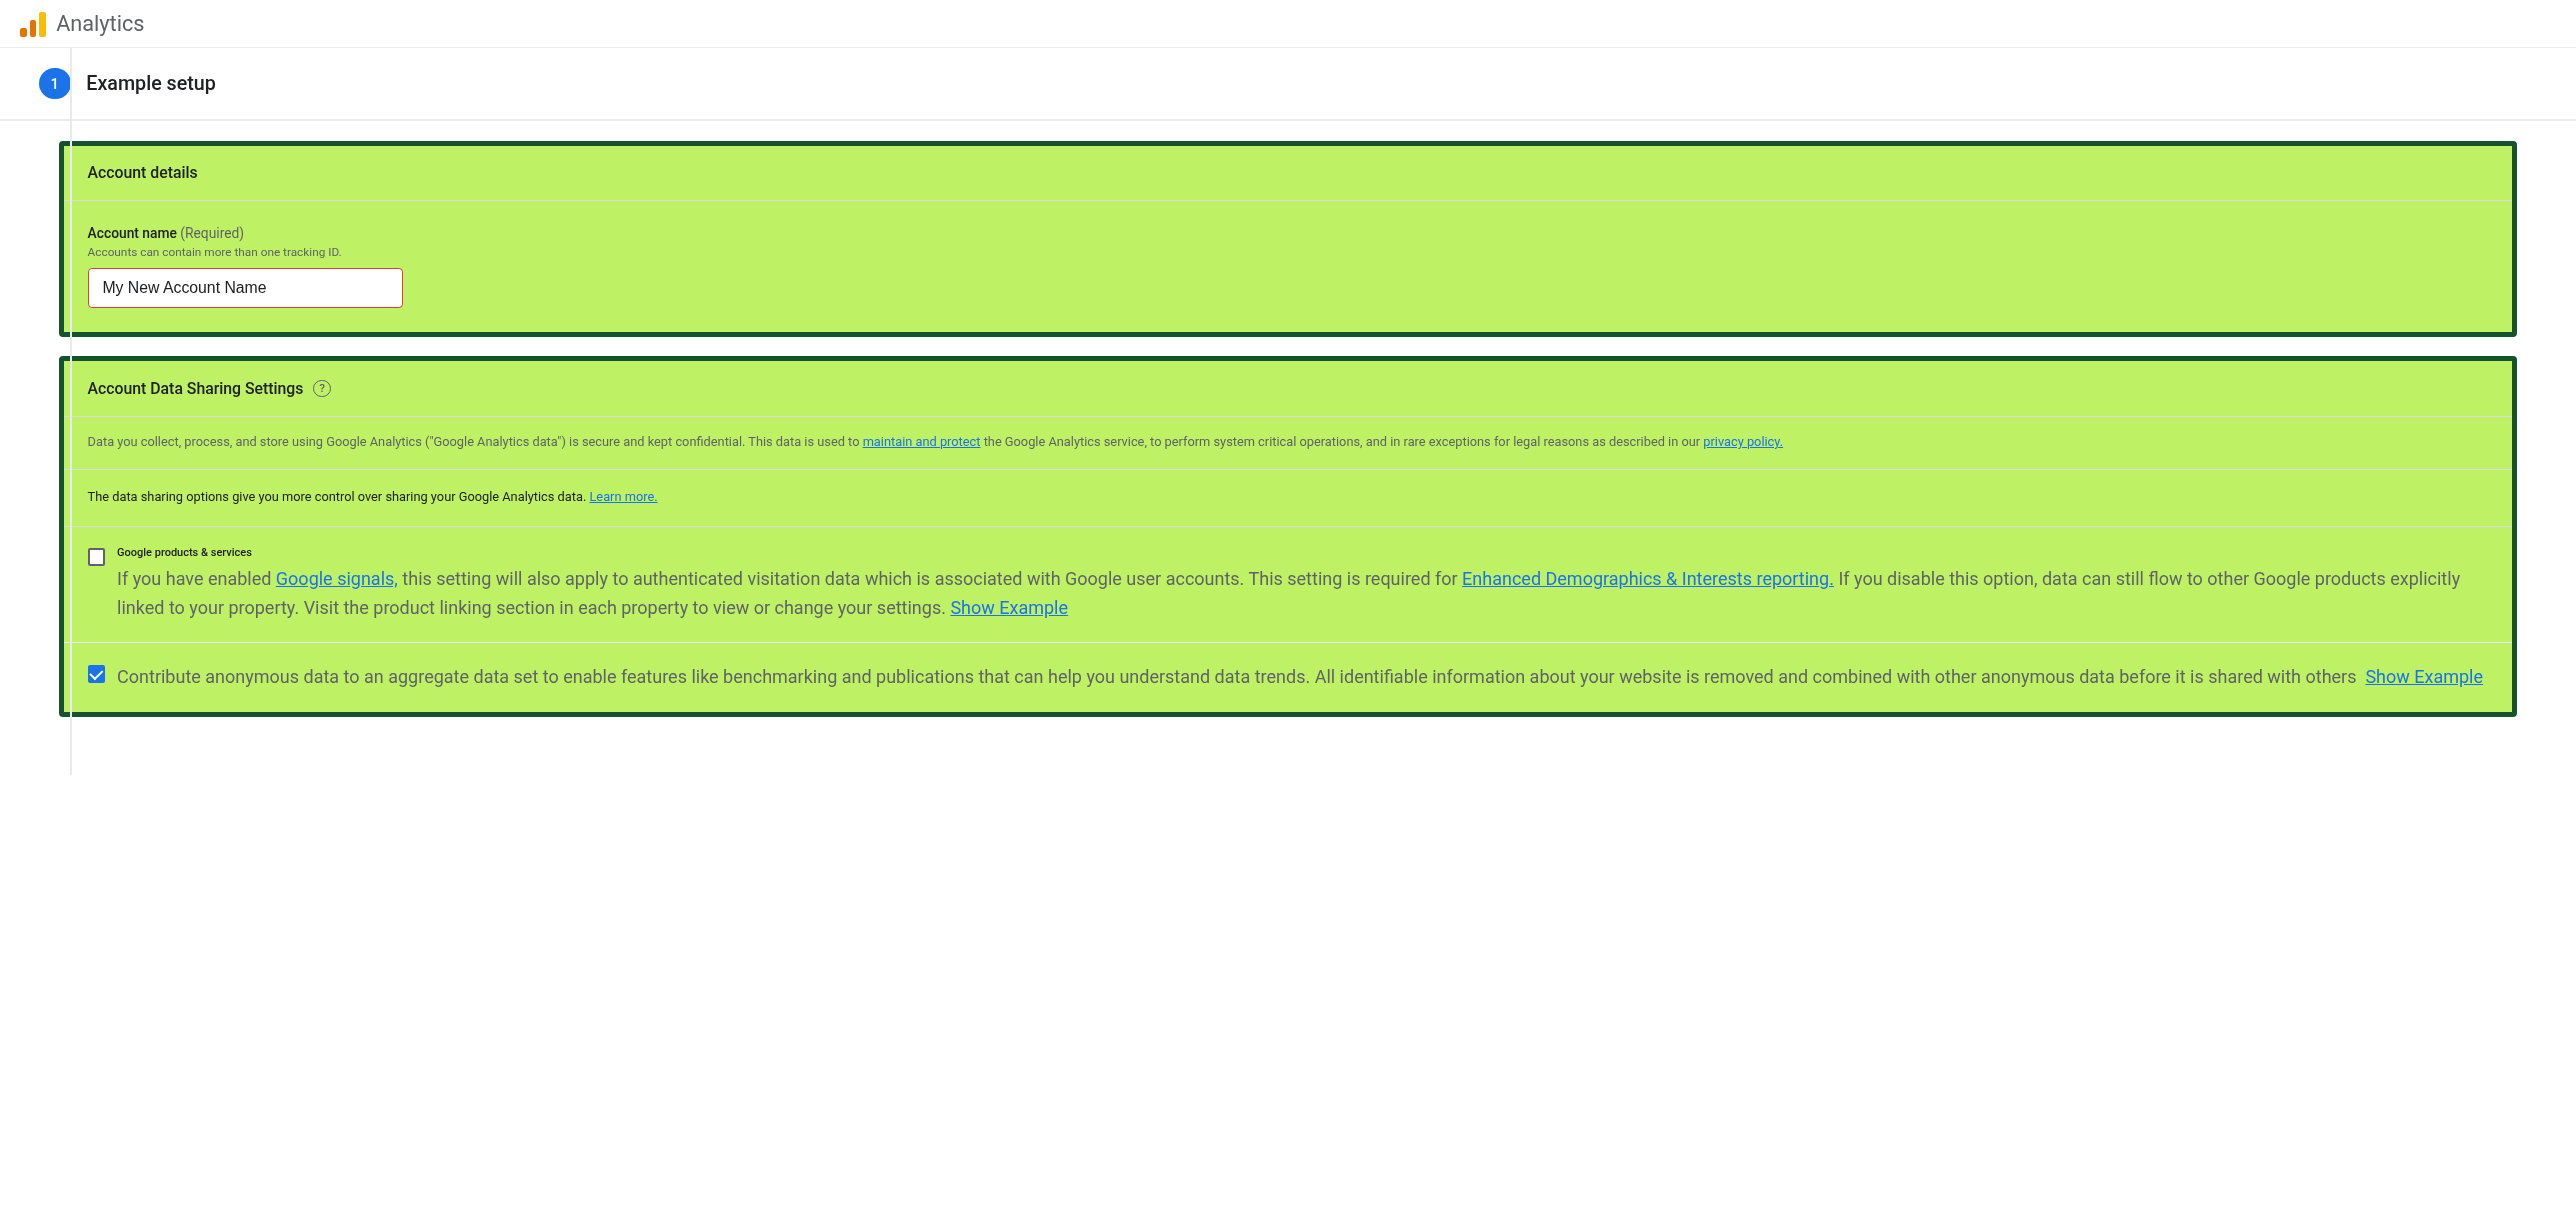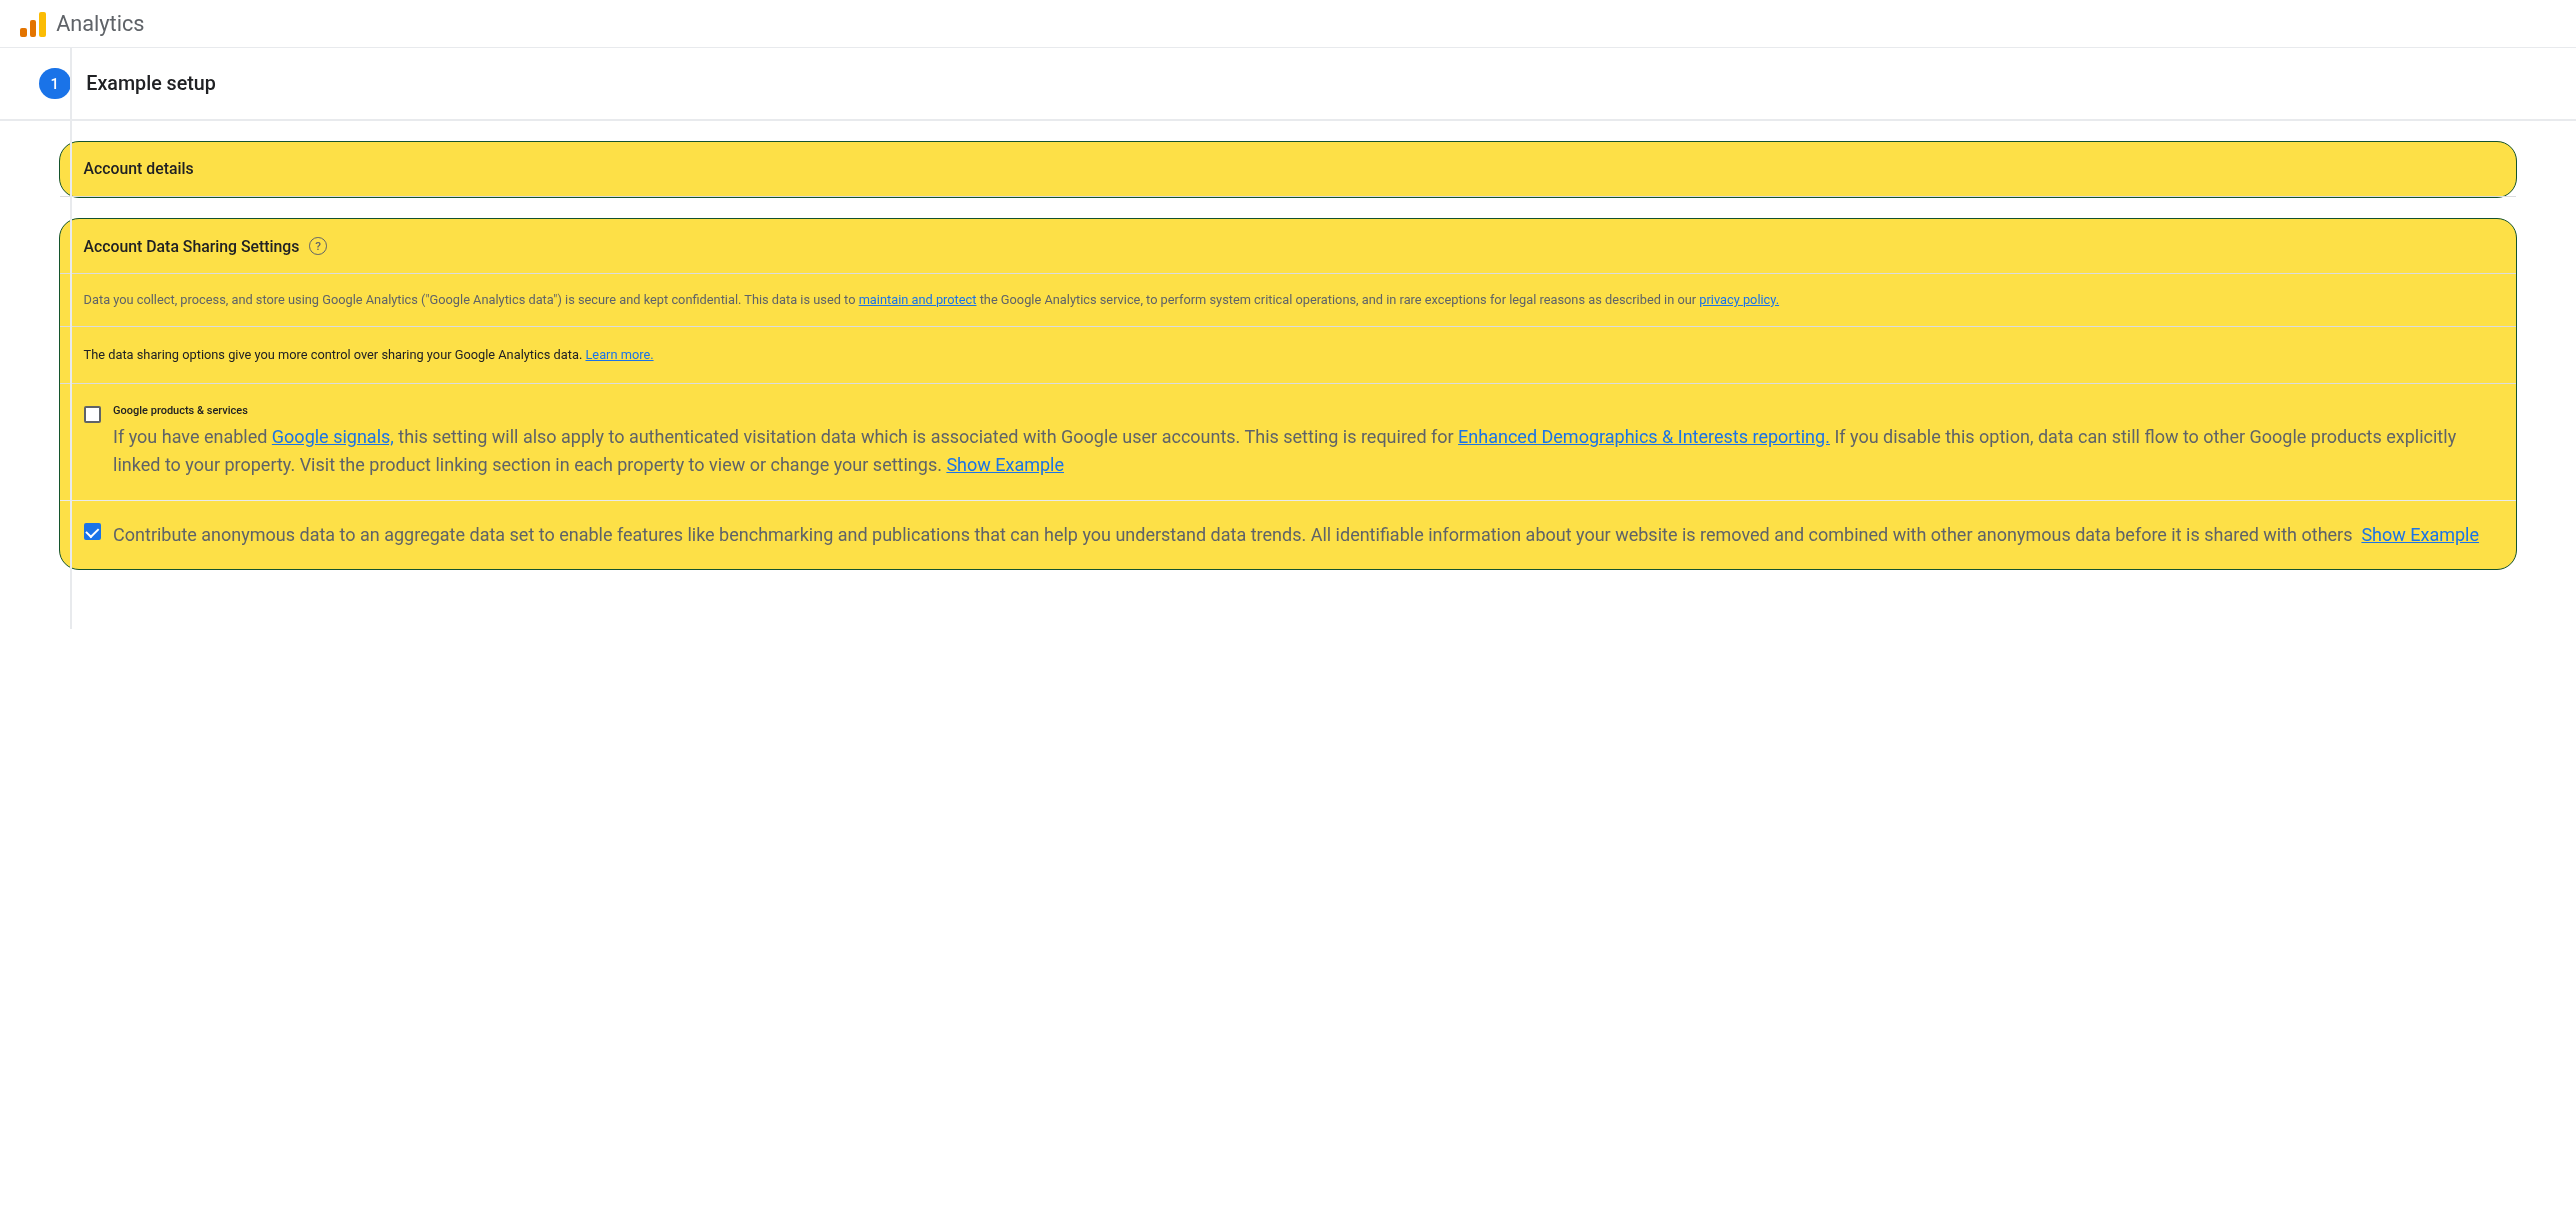--- a/index.html
+++ b/index.html
@@ -69,23 +69,23 @@
     }
     .step-title {
       font-size: 19.7px;
       font-weight: 500;
       color: #202124;
     }
 
     
     .card {
       margin: 19.7px 59px 19.7px 59px;
-      border: 1px solid #14532d;
-      border-radius: 20px;
-      background: #fde047;
+      border: 5px solid #14532d;
+      border-radius: 4px;
+      background: #bef264;
     }
 
     .card-header {
       padding: 17.7px 23.6px;
       border-bottom: 1px solid #dadce0;
       font-size: 15.8px;
       font-weight: 500;
       color: #202124;
     }
 
@@ -251,20 +251,28 @@
 
   <div class="step-header">
     <div class="step-circle">1</div>
     <span class="step-title">Example setup</span>
   </div>
 
   <div class="content">
 
     <div class="card">
       <div class="card-header">Account details</div>
+      <div class="card-body">
+        <div class="field-label">
+          <span>Account name</span>
+          <span class="required">(Required)</span>
+        </div>
+        <div class="field-hint">Accounts can contain more than one tracking ID.</div>
+        <input type="text" class="text-input" value="My New Account Name" style="">
+      </div>
     </div>
 
     <div class="card">
       <div class="card-header">
         <div class="card-header-with-icon">
           <span>Account Data Sharing Settings</span>
           <div class="help-icon">
             <span>?</span>
           </div>
         </div>

